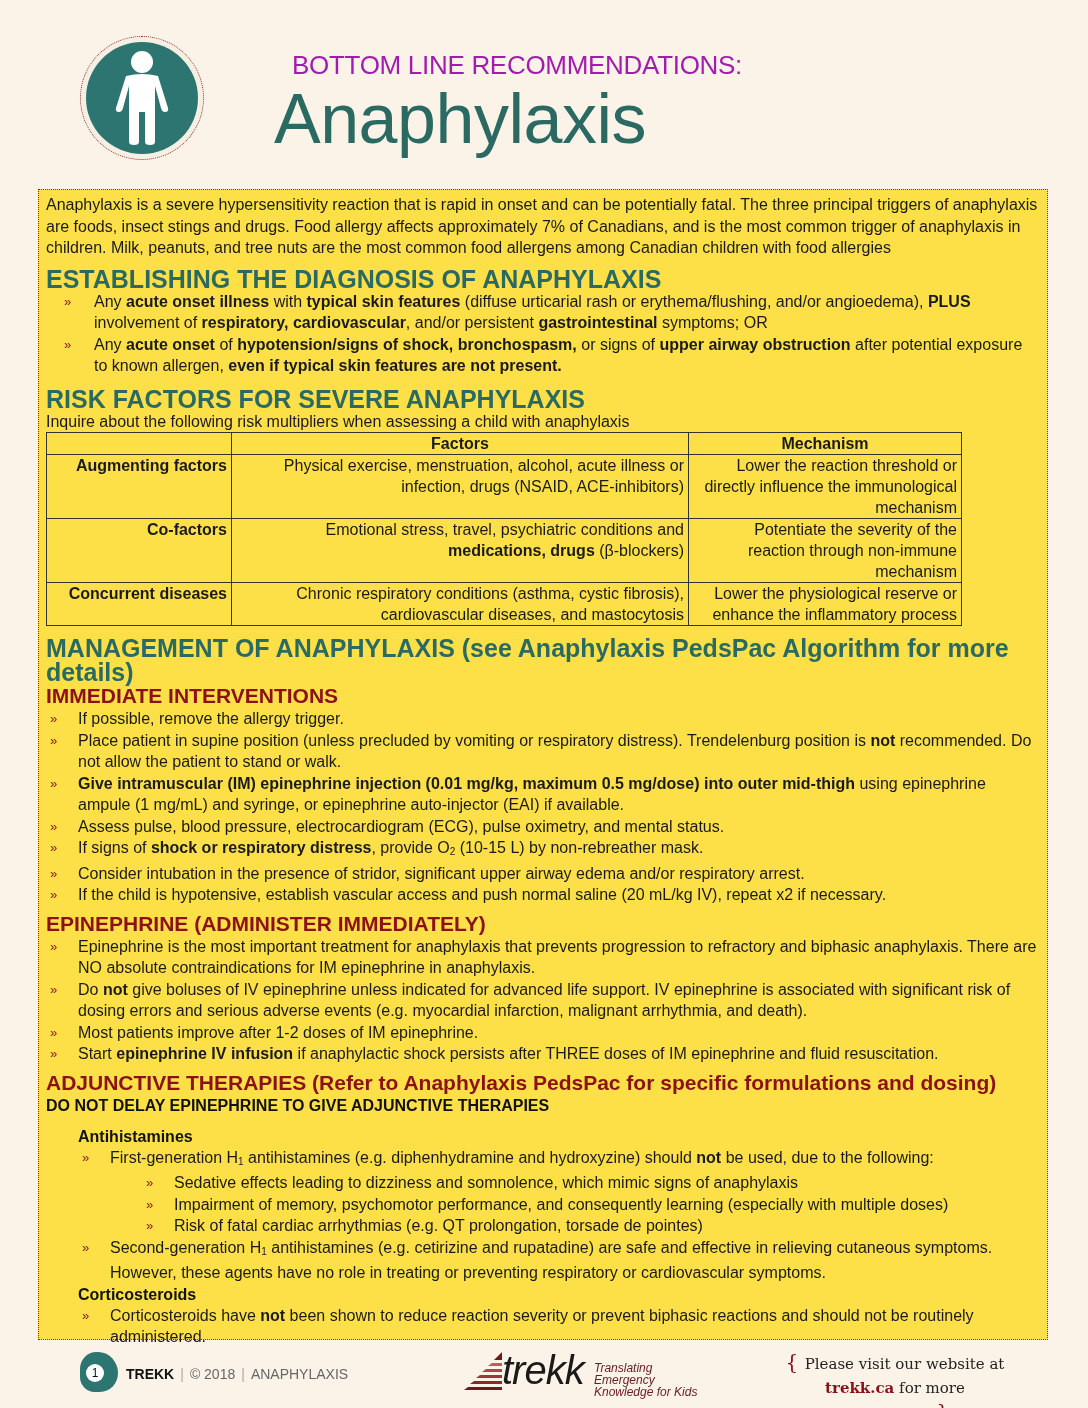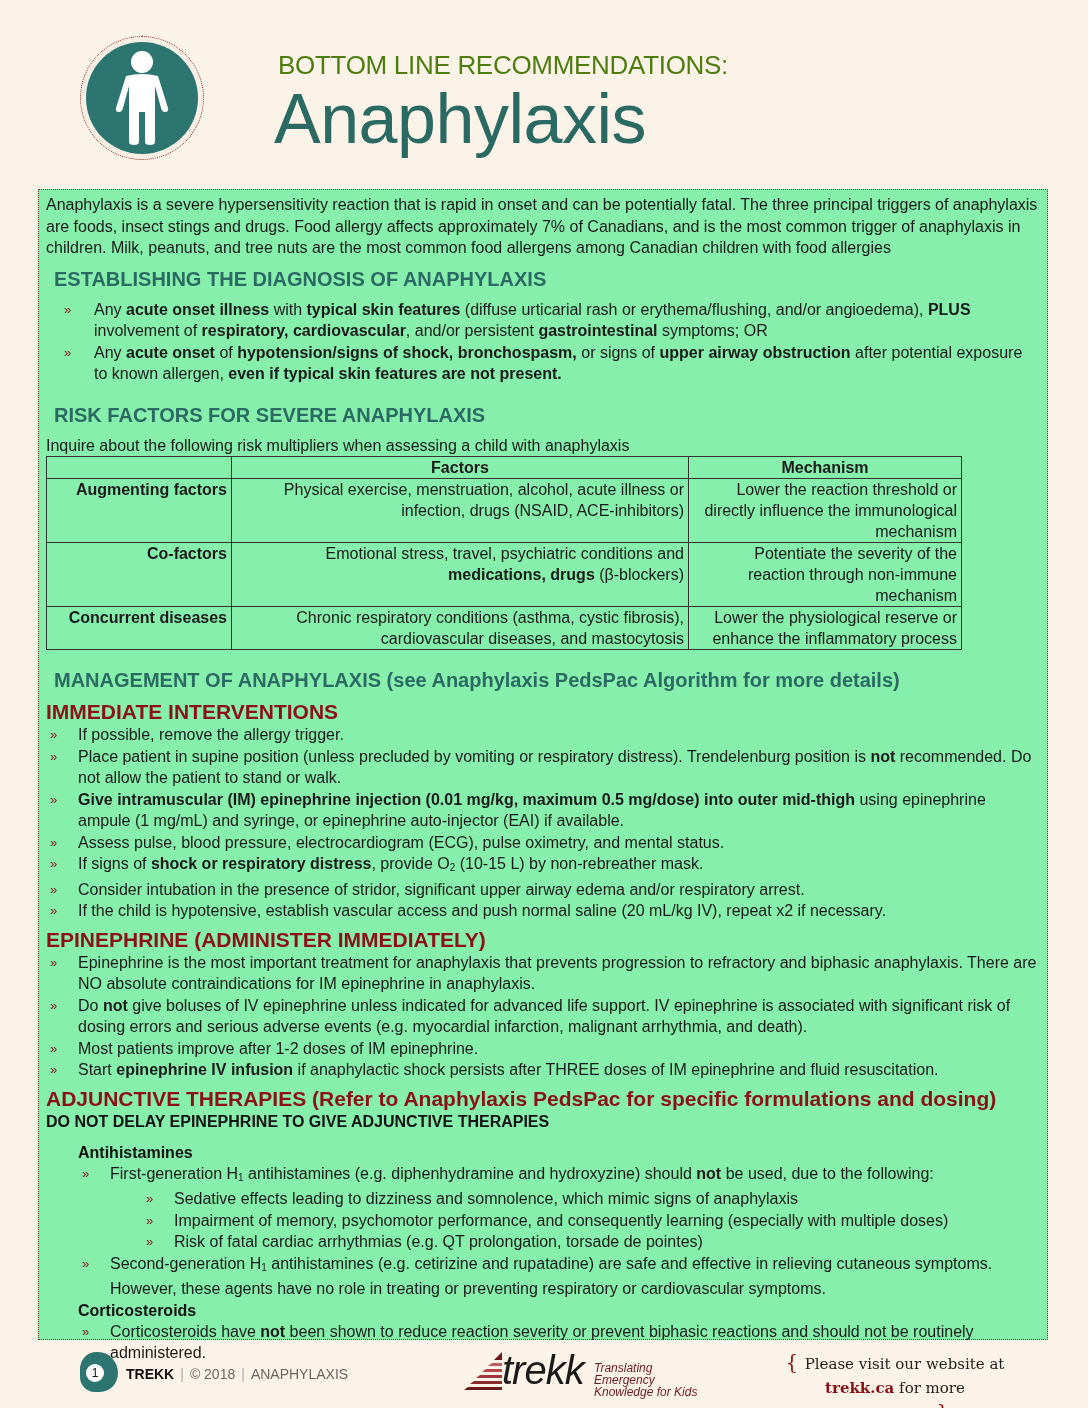--- a/index.html
+++ b/index.html
@@ -15,37 +15,37 @@
     border-radius: 50%; border: 1px dotted #8b2a2a;
     display: flex; align-items: center; justify-content: center;
     background: #f7efe4;
   }
   .logo-circle {
     width: 112px; height: 112px; border-radius: 50%;
     background: #2d7570;
     display: flex; align-items: center; justify-content: center;
   }
   .header-sub {
-    position: absolute; left: 278px; top: 50px;
-    font-size: 26px; color: #4d7c0f; letter-spacing: -0.3px;
+    position: absolute; left: 292px; top: 50px;
+    font-size: 26px; color: #a21caf; letter-spacing: -0.3px;
   }
   .header-title {
     position: absolute; left: 274px; top: 84px;
     font-size: 70px; color: #2a6a62; letter-spacing: -0.5px; line-height: 1;
   }
   .content {
     position: absolute; left: 38px; top: 189px; width: 1010px; height: 1151px;
     border: 1px dotted #8b2a2a;
-    background: #86efac;
+    background: #fde047;
     box-sizing: border-box;
     padding: 4px 8px 0 7px;
     font-size: 16px; line-height: 21.5px;
   }
   .intro { margin: 0 0 8px 0; }
-  .h-teal { color: #2a6a62; font-weight: bold; font-size: 20px; line-height: 24px; margin: 8px; }
+  .h-teal { color: #2a6a62; font-weight: bold; font-size: 25px; line-height: 24px; margin: 0; }
   .h-red { color: #8b1116; font-weight: bold; font-size: 21px; line-height: 24px; margin: 0; }
   .h-black { color: #111; font-weight: bold; font-size: 16px; line-height: 21px; margin: 0; }
   ul.bl { list-style: none; margin: 0; padding: 0; }
   ul.bl li { position: relative; padding-left: 32px; }
   ul.bl li::before {
     content: "»"; position: absolute; left: 4px; top: 0;
     color: #8b1116; font-size: 13px;
   }
   ul.bl.diag li { padding-left: 48px; }
   ul.bl.diag li::before { left: 18px; }

